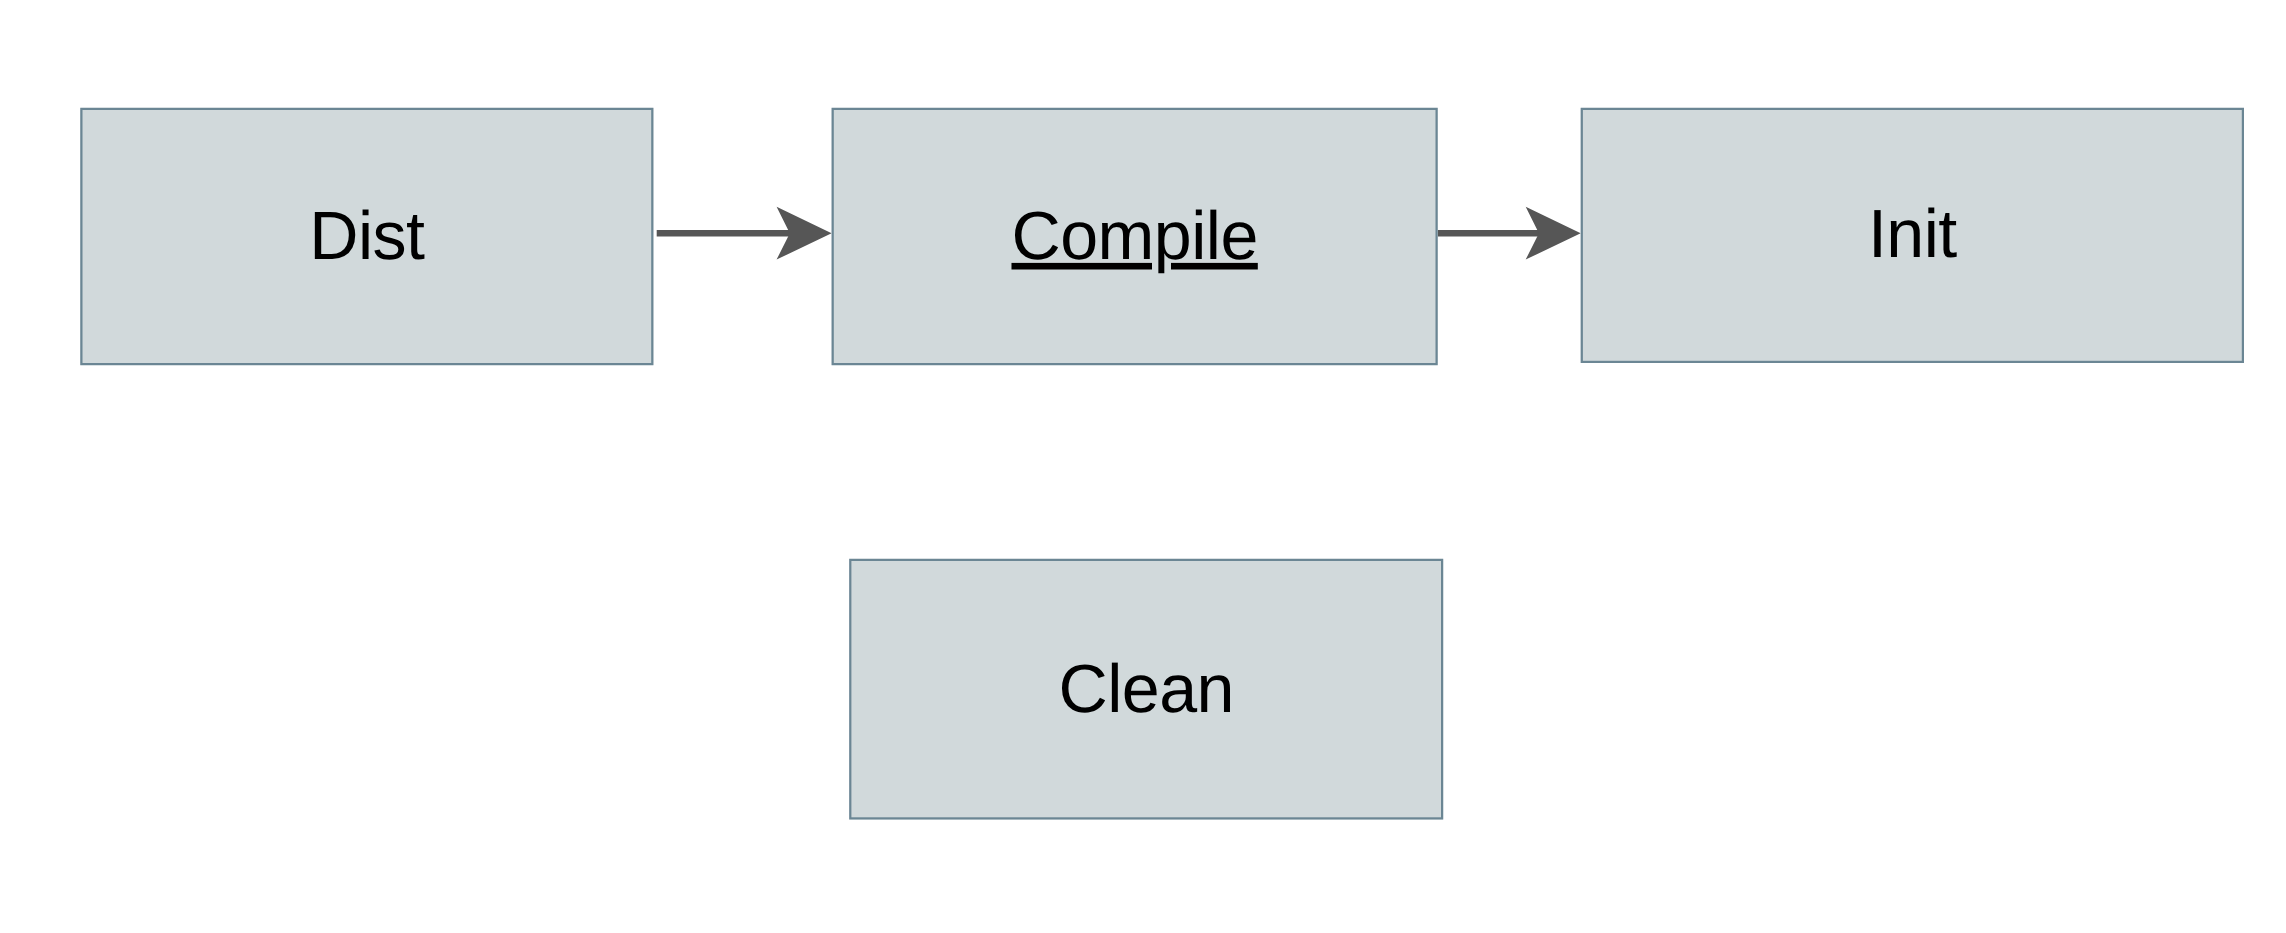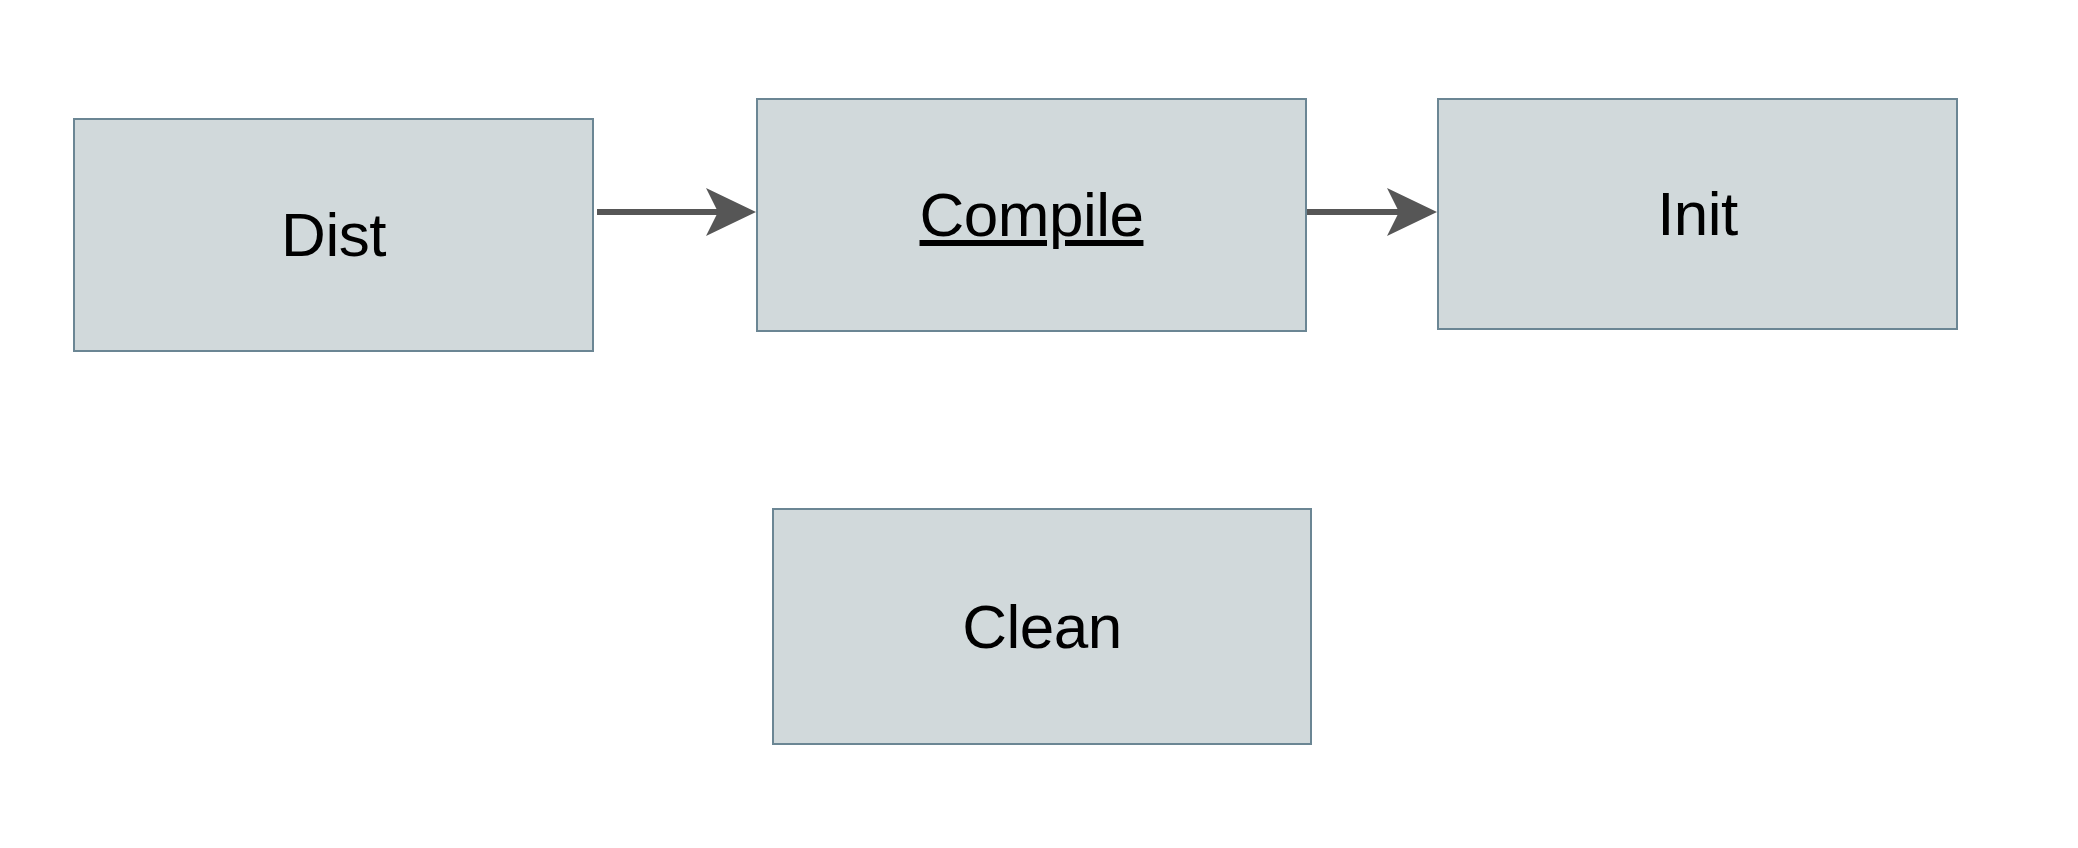--- a/index.html
+++ b/index.html
@@ -30,23 +30,23 @@
   .node-label {
     font-family: "Liberation Sans", sans-serif;
     font-size: 62px;
     line-height: 1;
     color: #000000;
     letter-spacing: -0.5px;
     white-space: nowrap;
     -webkit-font-smoothing: antialiased;
   }
   
-  #node-dist    { left: 73px;   top: 98px;  width: 521px; height: 234px; margin-top: 20px; }
+  #node-dist    { left: 73px;   top: 98px;  width: 521px; height: 234px; }
   #node-compile { left: 756px;  top: 98px;  width: 551px; height: 234px; text-decoration: underline; }
-  #node-init    { left: 1437px; top: 98px;  width: 521px; height: 232px; }
+  #node-init    { left: 1437px; top: 98px;  width: 603px; height: 232px; }
   #node-clean   { left: 772px;  top: 508px; width: 540px; height: 237px; }
 
   .edge-layer {
     position: absolute;
     left: 0;
     top: 0;
     width: 2078px;
     height: 848px;
     pointer-events: none;
   }

